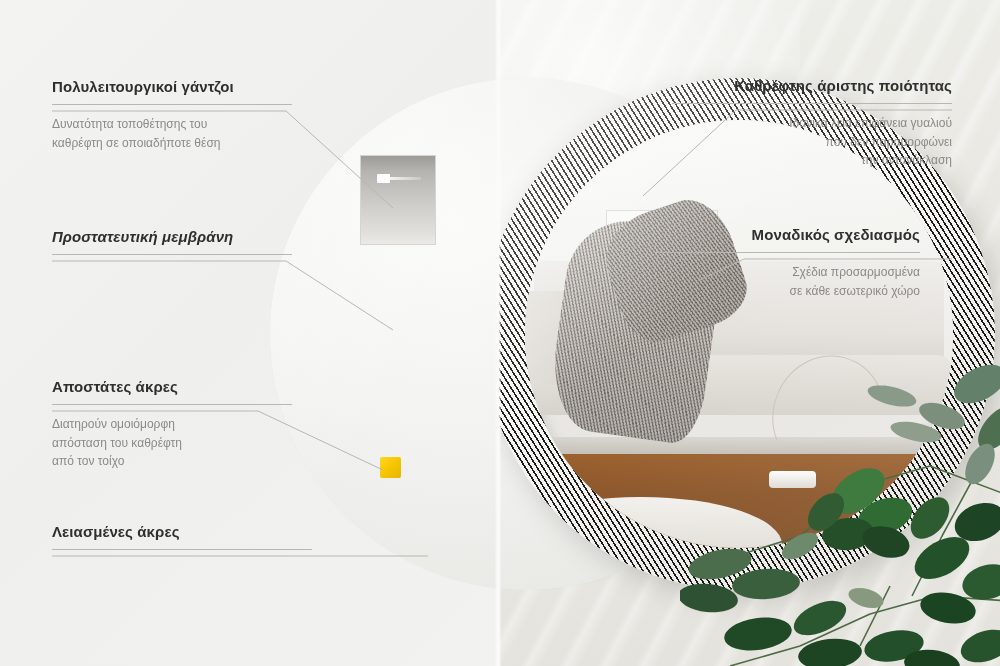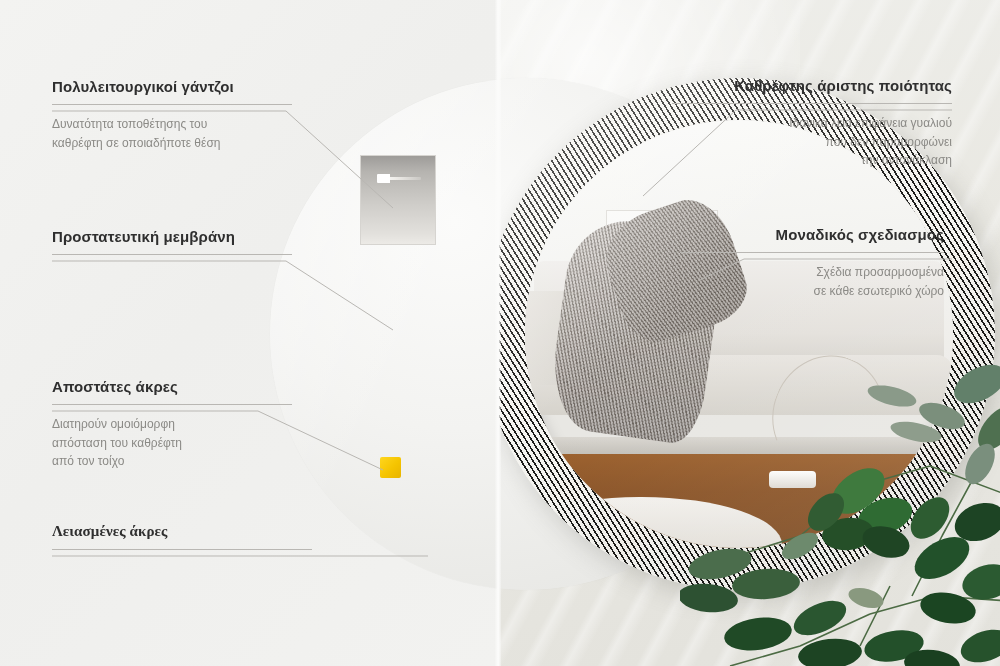--- a/index.html
+++ b/index.html
@@ -268,43 +268,43 @@
     <path d="M952 110 H736 L643 196"></path>
     <path d="M952 259 H744 L700 280"></path>
   </svg>
 
   <div class="callout left" style="left:52px; top:78px; width:240px;">
     <div class="ttl">Πολυλειτουργικοί γάντζοι</div>
     <div class="rule"></div>
     <div class="desc">Δυνατότητα τοποθέτησης του<br>καθρέφτη σε οποιαδήποτε θέση</div>
   </div>
 
-  <div class="callout left" style="left:52px; top:228px; width:240px;">
+  <div class="callout left" style="left:52px; top:228px; width:240px;font-style:italic;">
     <div class="ttl">Προστατευτική μεμβράνη</div>
     <div class="rule"></div>
   </div>
 
   <div class="callout left" style="left:52px; top:378px; width:240px;">
     <div class="ttl">Αποστάτες άκρες</div>
     <div class="rule"></div>
     <div class="desc">Διατηρούν ομοιόμορφη<br>απόσταση του καθρέφτη<br>από τον τοίχο</div>
   </div>
 
-  <div class="callout left" style="left:52px; top:523px; width:260px;font-family:Liberation Serif, serif;">
+  <div class="callout left" style="left:52px; top:523px; width:260px;">
     <div class="ttl">Λειασμένες άκρες</div>
     <div class="rule"></div>
   </div>
 
   <div class="callout right" style="left:672px; top:77px; width:280px;">
     <div class="ttl">Καθρέφτης άριστης ποιότητας</div>
     <div class="rule"></div>
     <div class="desc">Ιδανικά λεία επιφάνεια γυαλιού<br>που δεν παραμορφώνει<br>την αντανάκλαση</div>
   </div>
 
-  <div class="callout right" style="left:664px; top:226px; width:280px;padding-left:16px;">
+  <div class="callout right" style="left:640px; top:226px; width:280px;padding-left:16px;">
     <div class="ttl">Μοναδικός σχεδιασμός</div>
     <div class="rule"></div>
     <div class="desc">Σχέδια προσαρμοσμένα<br>σε κάθε εσωτερικό χώρο</div>
   </div>
 
   <svg class="plant" viewBox="0 0 330 330">
     <g stroke="#4c6b44" stroke-width="1.6" fill="none">
       <path d="M330 150 L250 120 M250 120 L180 140 M180 140 L120 190 M120 190 L40 215"></path>
       <path d="M330 255 L255 250 M255 250 L190 268 M190 268 L120 300 M120 300 L50 320"></path>
       <path d="M300 120 L262 190 M262 190 L232 250 M210 240 L180 300"></path>

